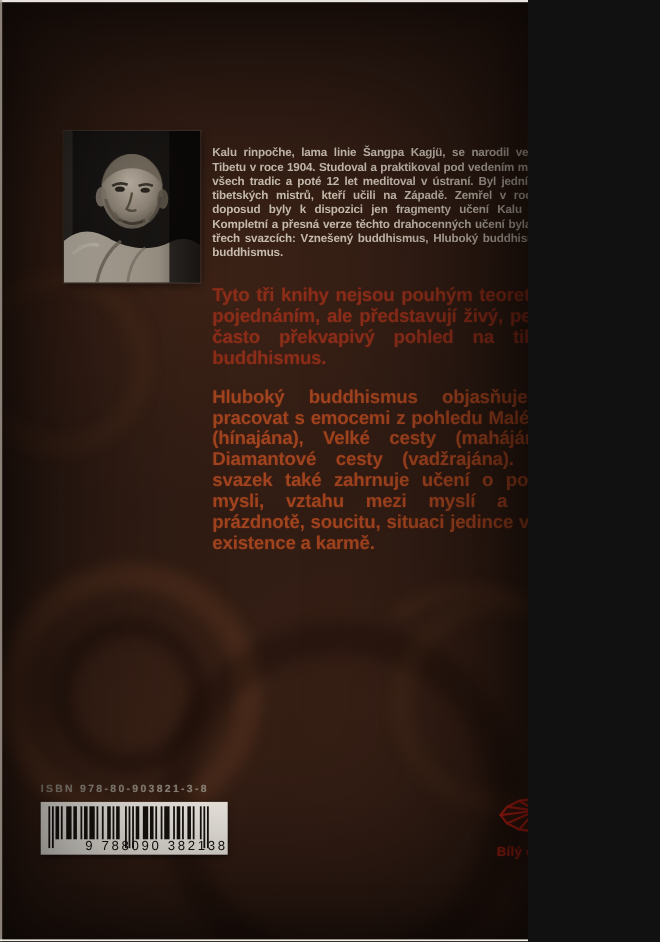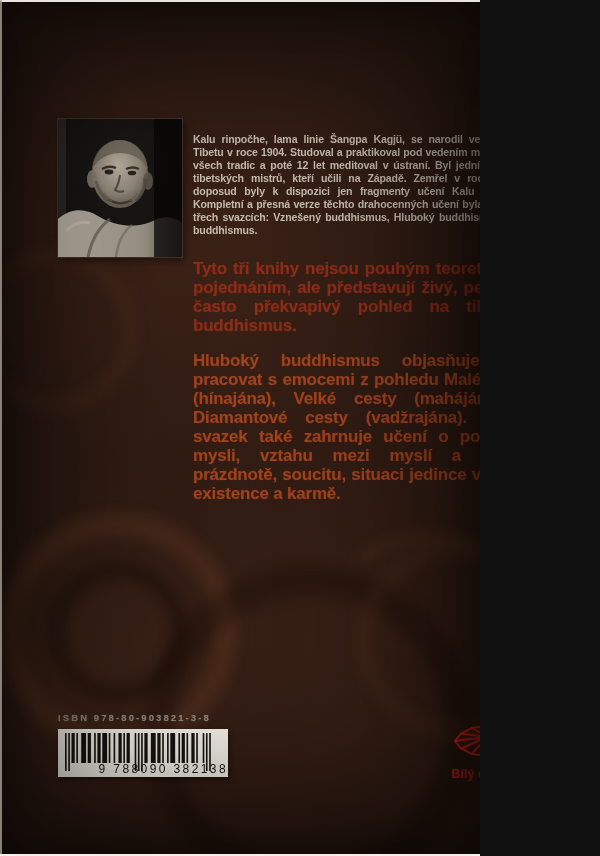--- a/index.html
+++ b/index.html
@@ -35,21 +35,21 @@
   .red-para{
     font-size:17px;line-height:19px;letter-spacing:-.2px;width:336px;
     text-align:justify;font-weight:bold;margin:0 0 16px 0;
     text-shadow:0 0 2px rgba(150,55,25,.35);
   }
   .p-red1{color:#8c2d1a;}
   .p-red2{color:#9a3a1e;margin-bottom:18px;}
   .p-red3{color:#a0431f;margin-bottom:8px;}
   .p-red4{color:#9a3c20;}
 
-  .barcode-area{position:absolute;left:58px;top:712px;}
+  .barcode-area{position:absolute;left:37px;top:712px;}
   .isbn-line{
     font-size:9.5px;letter-spacing:2.1px;color:#8e857a;font-weight:bold;
     text-shadow:0 0 1px rgba(142,133,122,.6);white-space:nowrap;
   }
   .barcode-box{
     margin-top:6px;width:170px;height:48px;background:#f0ece4;position:relative;
     box-shadow:1px 2px 5px rgba(0,0,0,.45);
   }
   .barcode-box svg{position:absolute;left:0;top:0;}
   .barcode-digits{

